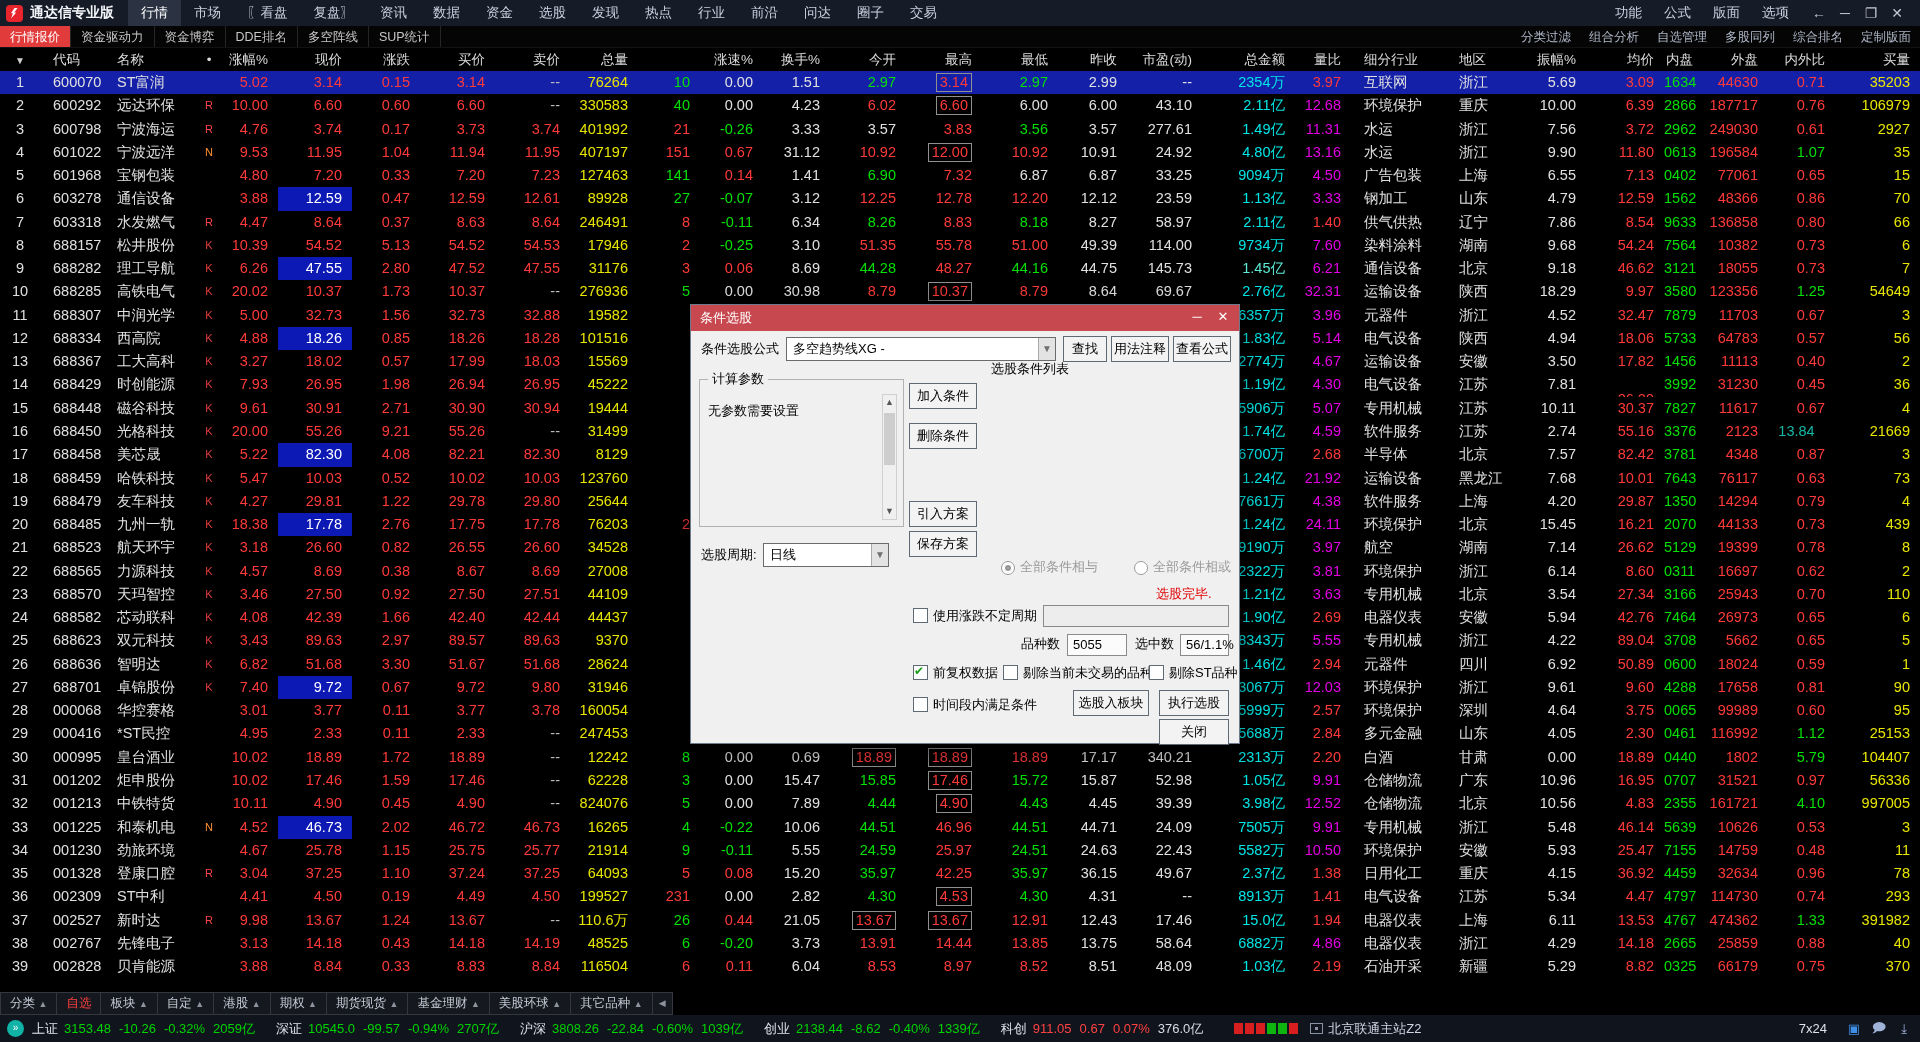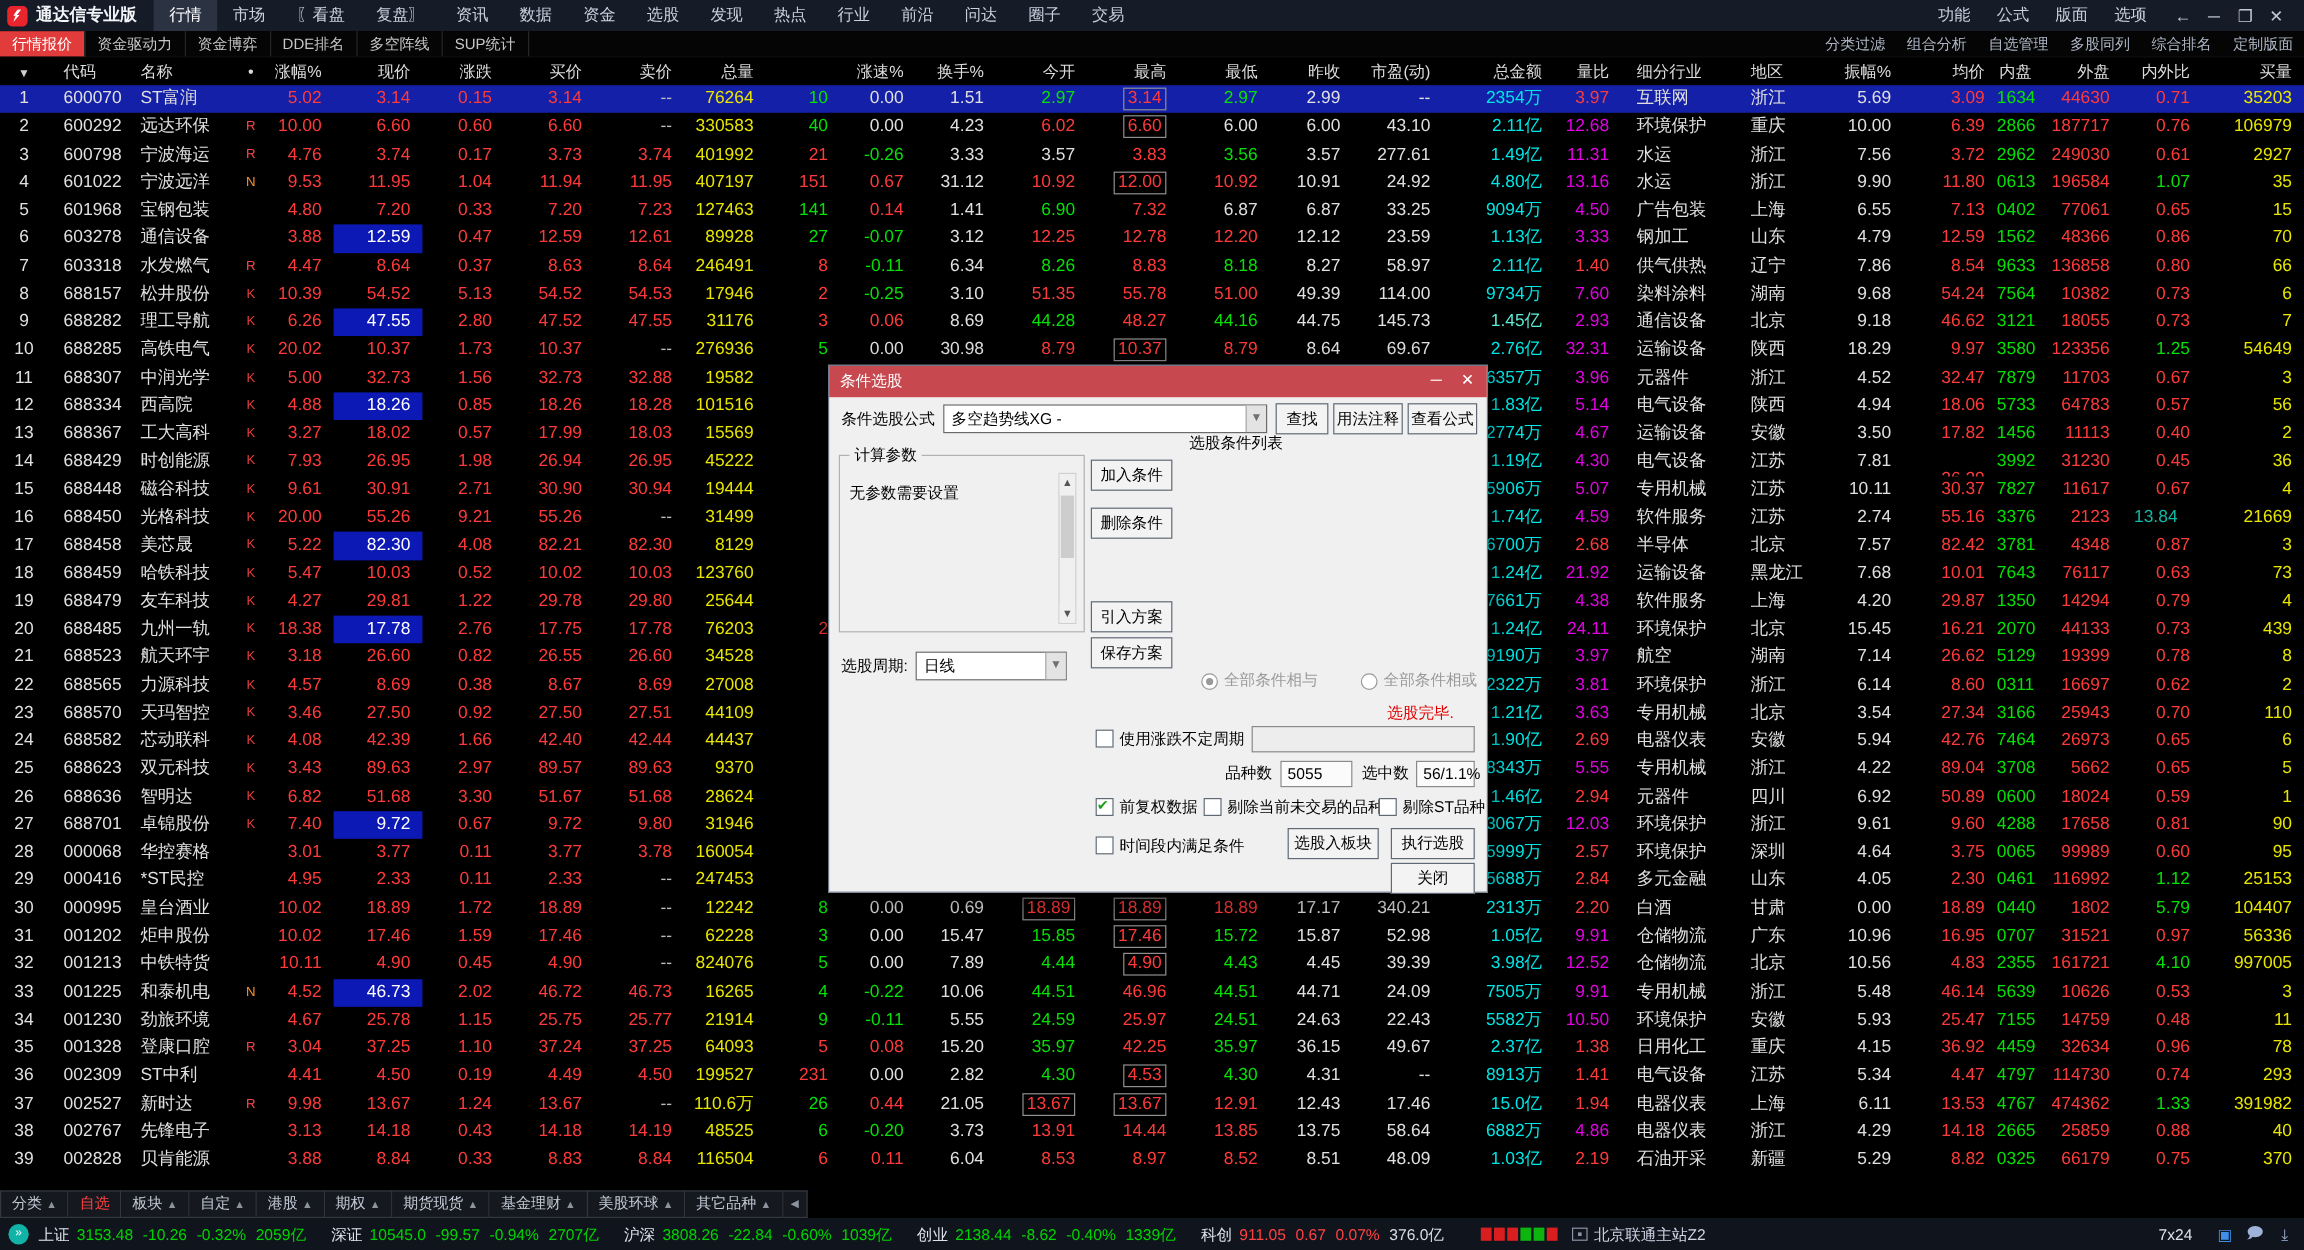--- a/index.html
+++ b/index.html
@@ -456,21 +456,21 @@
         <div class="cell a-r" style="width: 68px; color: rgb(232, 230, 0);">31176</div>
         <div class="cell a-r" style="width: 62px; color: rgb(255, 58, 58);">3</div>
         <div class="cell a-r" style="width: 63px; color: rgb(255, 58, 58);">0.06</div>
         <div class="cell a-r" style="width: 67px; color: rgb(224, 224, 224);">8.69</div>
         <div class="cell a-r" style="width: 76px; color: rgb(5, 224, 5);">44.28</div>
         <div class="cell a-r" style="width: 76px; color: rgb(255, 58, 58);">48.27</div>
         <div class="cell a-r" style="width: 76px; color: rgb(5, 224, 5);">44.16</div>
         <div class="cell a-r" style="width: 69px; color: rgb(224, 224, 224);">44.75</div>
         <div class="cell a-r" style="width: 75px; color: rgb(224, 224, 224);">145.73</div>
         <div class="cell a-r" style="width: 93px; color: #5eead4;">1.45亿</div>
-        <div class="cell a-r" style="width: 56px; color: rgb(228, 0, 228);">2.93</div>
+        <div class="cell a-r" style="width: 56px; color: rgb(228, 0, 228);">6.21</div>
         <div class="cell a-l" style="width: 95px; color: rgb(224, 224, 224);">通信设备</div>
         <div class="cell a-l" style="width: 75px; color: rgb(224, 224, 224);">北京</div>
         <div class="cell a-r" style="width: 65px; color: rgb(224, 224, 224);">9.18</div>
         <div class="cell a-r" style="width: 78px; color: rgb(255, 58, 58);">46.62</div>
         <div class="cell a-r" style="width: 39px; color: rgb(5, 224, 5);">3121</div>
         <div class="cell a-r" style="width: 65px; color: rgb(255, 58, 58);">18055</div>
         <div class="cell a-r" style="width: 67px; color: rgb(255, 58, 58);">0.73</div>
         <div class="cell a-r" style="width: 85px; color: rgb(232, 230, 0);">7</div>
       </div>
       <div class="trow">

